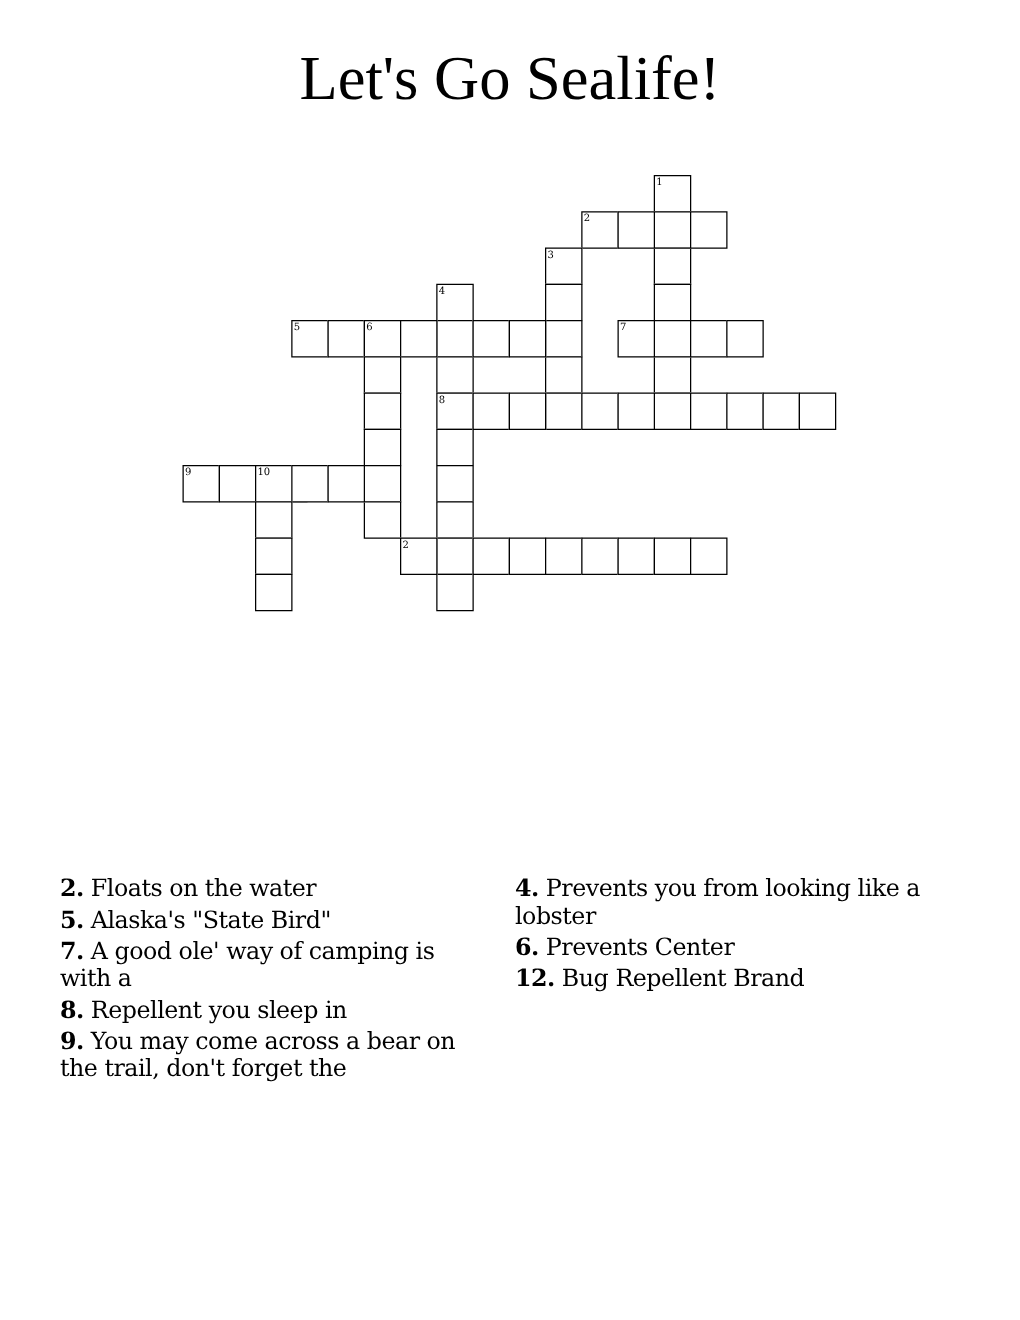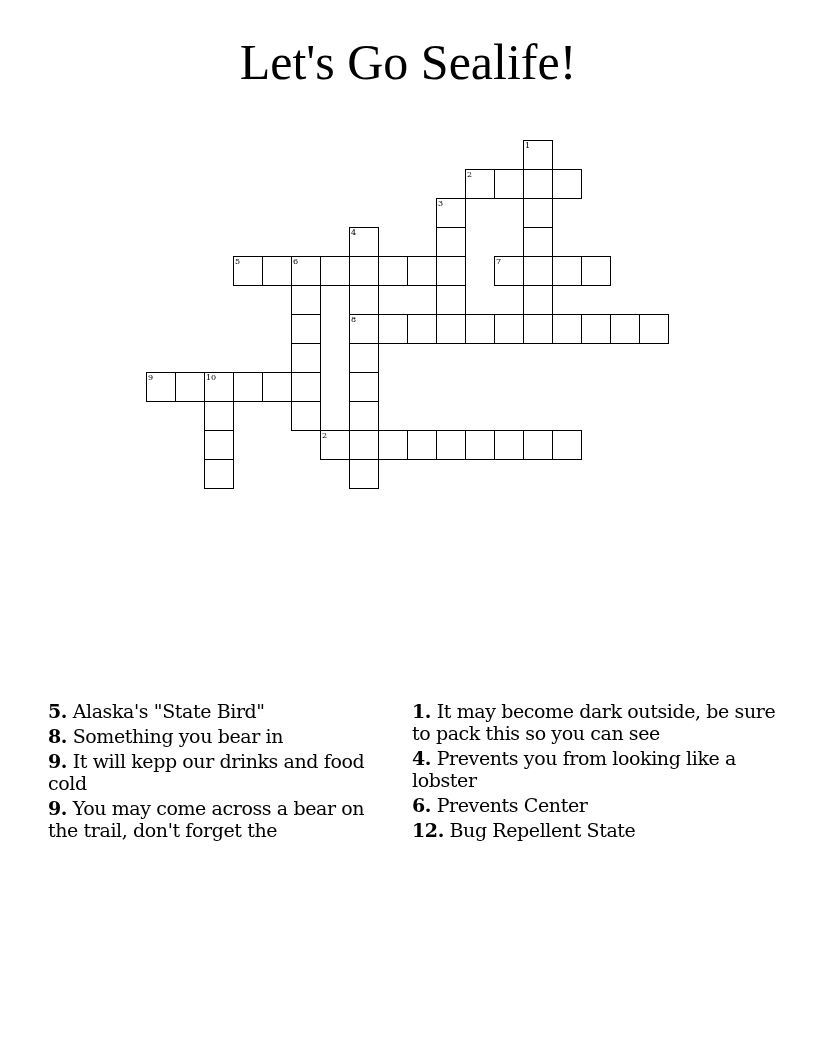--- a/index.html
+++ b/index.html
@@ -101,24 +101,24 @@
     <div class="cell" style="left: 378px; top: 430px; width: 30px; height: 30px;"></div>
     <div class="cell" style="left: 407px; top: 430px; width: 30px; height: 30px;"></div>
     <div class="cell" style="left: 436px; top: 430px; width: 30px; height: 30px;"></div>
     <div class="cell" style="left: 465px; top: 430px; width: 30px; height: 30px;"></div>
     <div class="cell" style="left: 494px; top: 430px; width: 30px; height: 30px;"></div>
     <div class="cell" style="left: 523px; top: 430px; width: 30px; height: 30px;"></div>
     <div class="cell" style="left: 552px; top: 430px; width: 30px; height: 30px;"></div>
   </div>
 
 <div class="clues across">
+  <div class="clue"><b>2.</b><span> Floats on the water</span></div>
   <div class="clue"><b>5.</b><span> Alaska's "State Bird"</span></div>
-  <div class="clue"><b>8.</b><span> Something you bear in</span></div>
-  <div class="clue"><b>9.</b><span> It will kepp our drinks and food cold</span></div>
+  <div class="clue"><b>7.</b><span> A good ole' way of camping is with a</span></div>
+  <div class="clue"><b>8.</b><span> Repellent you sleep in</span></div>
   <div class="clue"><b>9.</b><span> You may come across a bear on the trail, don't forget the</span></div>
 </div>
 
 <div class="clues down">
-  <div class="clue"><b>1.</b><span> It may become dark outside, be sure to pack this so you can see</span></div>
   <div class="clue"><b>4.</b><span> Prevents you from looking like a lobster</span></div>
   <div class="clue"><b>6.</b><span> Prevents Center</span></div>
-  <div class="clue"><b>12.</b><span> Bug Repellent State</span></div>
+  <div class="clue"><b>12.</b><span> Bug Repellent Brand</span></div>
 </div>
 
 </body></html>

